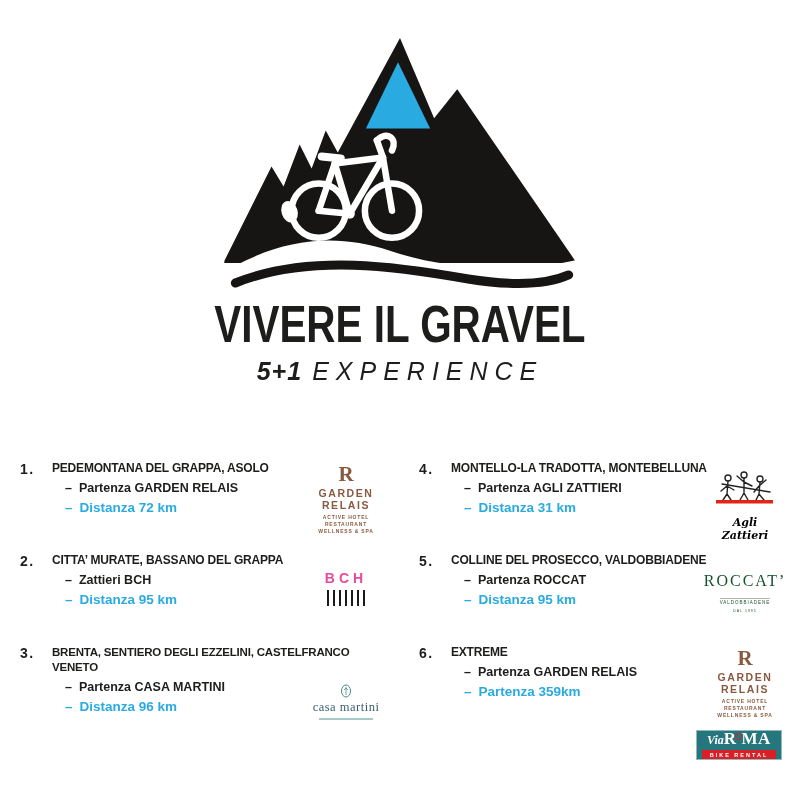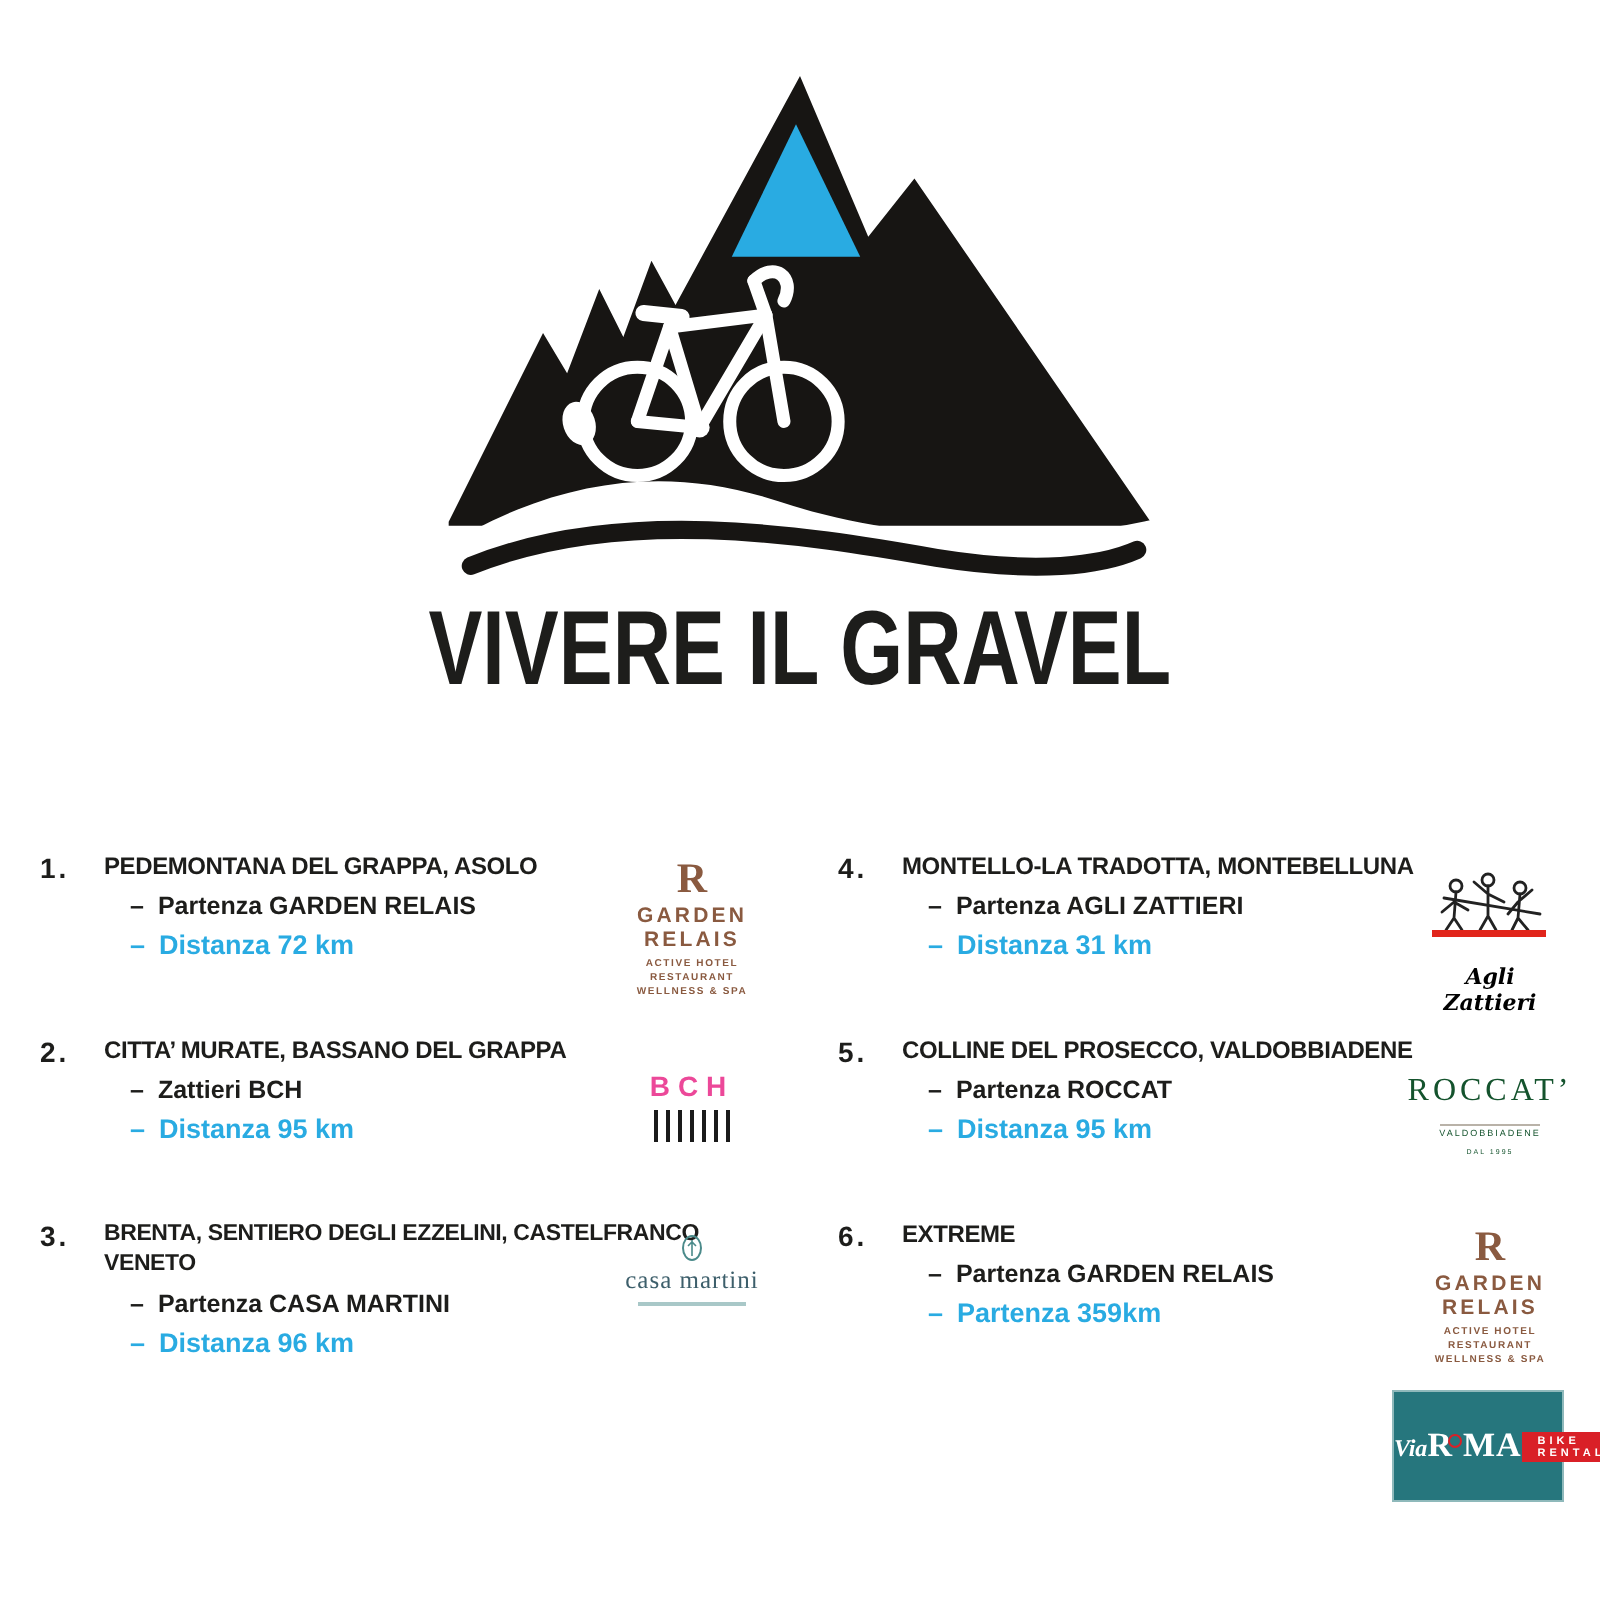--- a/index.html
+++ b/index.html
@@ -50,22 +50,22 @@
 
   .az-logo { text-align:center; color:#000000; margin-top:2px; }
   .az-name { font-family:"DejaVu Serif", serif; font-style:italic; font-weight:700; font-size:11px; margin-top:-2px; }
 
   .roccat-logo { text-align:center; color:#14532d; margin-top:16px; }
   .roccat-name { font-family:"Liberation Serif", serif; font-size:16px; letter-spacing:2px; font-weight:400; }
   .roccat-sub { font-size:4.5px; letter-spacing:1px; margin-top:2px; border-top:1px solid #b9b2a8; display:inline-block; padding-top:1px; }
   .roccat-year { font-size:3.5px; letter-spacing:1px; margin-top:1px; }
 
   .viaroma-row { display:flex; justify-content:flex-end; padding-right:6px; margin-top:-6px; }
-  .vr-logo { width:86px; height:56px; background:#26767d; border:1px solid #8fb9bb;
-             display:flex; flex-direction:row; align-items:center; justify-content:flex-start; }
+  .vr-logo { width:86px; height:30px; background:#26767d; border:1px solid #8fb9bb;
+             display:flex; flex-direction:column; align-items:center; justify-content:flex-end; }
   .vr-name { color:#ffffff; line-height:18px; white-space:nowrap; }
   .vr-via { font-family:"Liberation Serif", serif; font-style:italic; font-weight:700; font-size:12px; }
   .vr-roma { font-family:"Liberation Serif", serif; font-weight:700; font-size:17px; letter-spacing:0.5px; }
   .vr-wheel { display:inline-block; width:7px; height:7px; border:1.5px solid #d92027; border-radius:50%;
               margin:0 0 6px -2px; vertical-align:middle; }
   .vr-banner { background:#d92027; color:#fff; font-size:5.5px; font-weight:700; letter-spacing:2px;
                padding:1.5px 8px; margin-top:1px; }
 </style>
 </head>
 <body>
@@ -86,20 +86,23 @@
     </g>
     <circle cx="130" cy="187" r="5" fill="#ffffff"></circle>
     <ellipse cx="70" cy="185" rx="8" ry="11" fill="#ffffff" transform="rotate(-18 70 185)"></ellipse>
     <path fill="#ffffff" d="M0,248 C55,214 110,204 170,224 C230,244 302,246 360,232 L360,265 L0,265 Z"></path>
     <path fill="none" stroke="#171513" stroke-width="9" stroke-linecap="round" d="M16,256 C90,226 180,240 248,252 C298,260 330,256 348,248"></path>
   </svg>
 
   <div class="main-title">
     <span>VIVERE IL GRAVEL</span>
   </div>
+  <div class="subtitle">
+    <span class="sub-bold">5+1</span><span class="sub-rest">EXPERIENCE</span>
+  </div>
 </div>
 
 <div class="routes">
 
   <div class="col">
 
     <div class="route">
       <div class="route-num">1.</div>
       <div class="route-body">
         <div class="route-title">PEDEMONTANA DEL GRAPPA, ASOLO</div>
@@ -163,21 +166,21 @@
         <div class="route-title" style="font-size:11.5px;">BRENTA, SENTIERO DEGLI EZZELINI, CASTELFRANCO VENETO</div>
         <div class="route-line">
           <span class="dash">–</span>
           <span>Partenza CASA MARTINI</span>
         </div>
         <div class="route-line distanza">
           <span class="dash">–</span>
           <span>Distanza 96 km</span>
         </div>
       </div>
-      <div class="route-logo" style="top:0;">
+      <div class="route-logo" style="top:32px;">
         <div class="cm-logo">
           <svg class="cm-emblem" width="12" height="14" viewBox="0 0 12 14">
             <ellipse cx="6" cy="7" rx="4.5" ry="6" fill="none" stroke="#4a8a8a" stroke-width="1"></ellipse>
             <path d="M6,3 L6,11 M4,6 L6,4 L8,6" fill="none" stroke="#4a8a8a" stroke-width="0.8"></path>
           </svg>
           <div class="cm-name">casa martini</div>
           <div class="cm-tagline"></div>
         </div>
       </div>
     </div>

